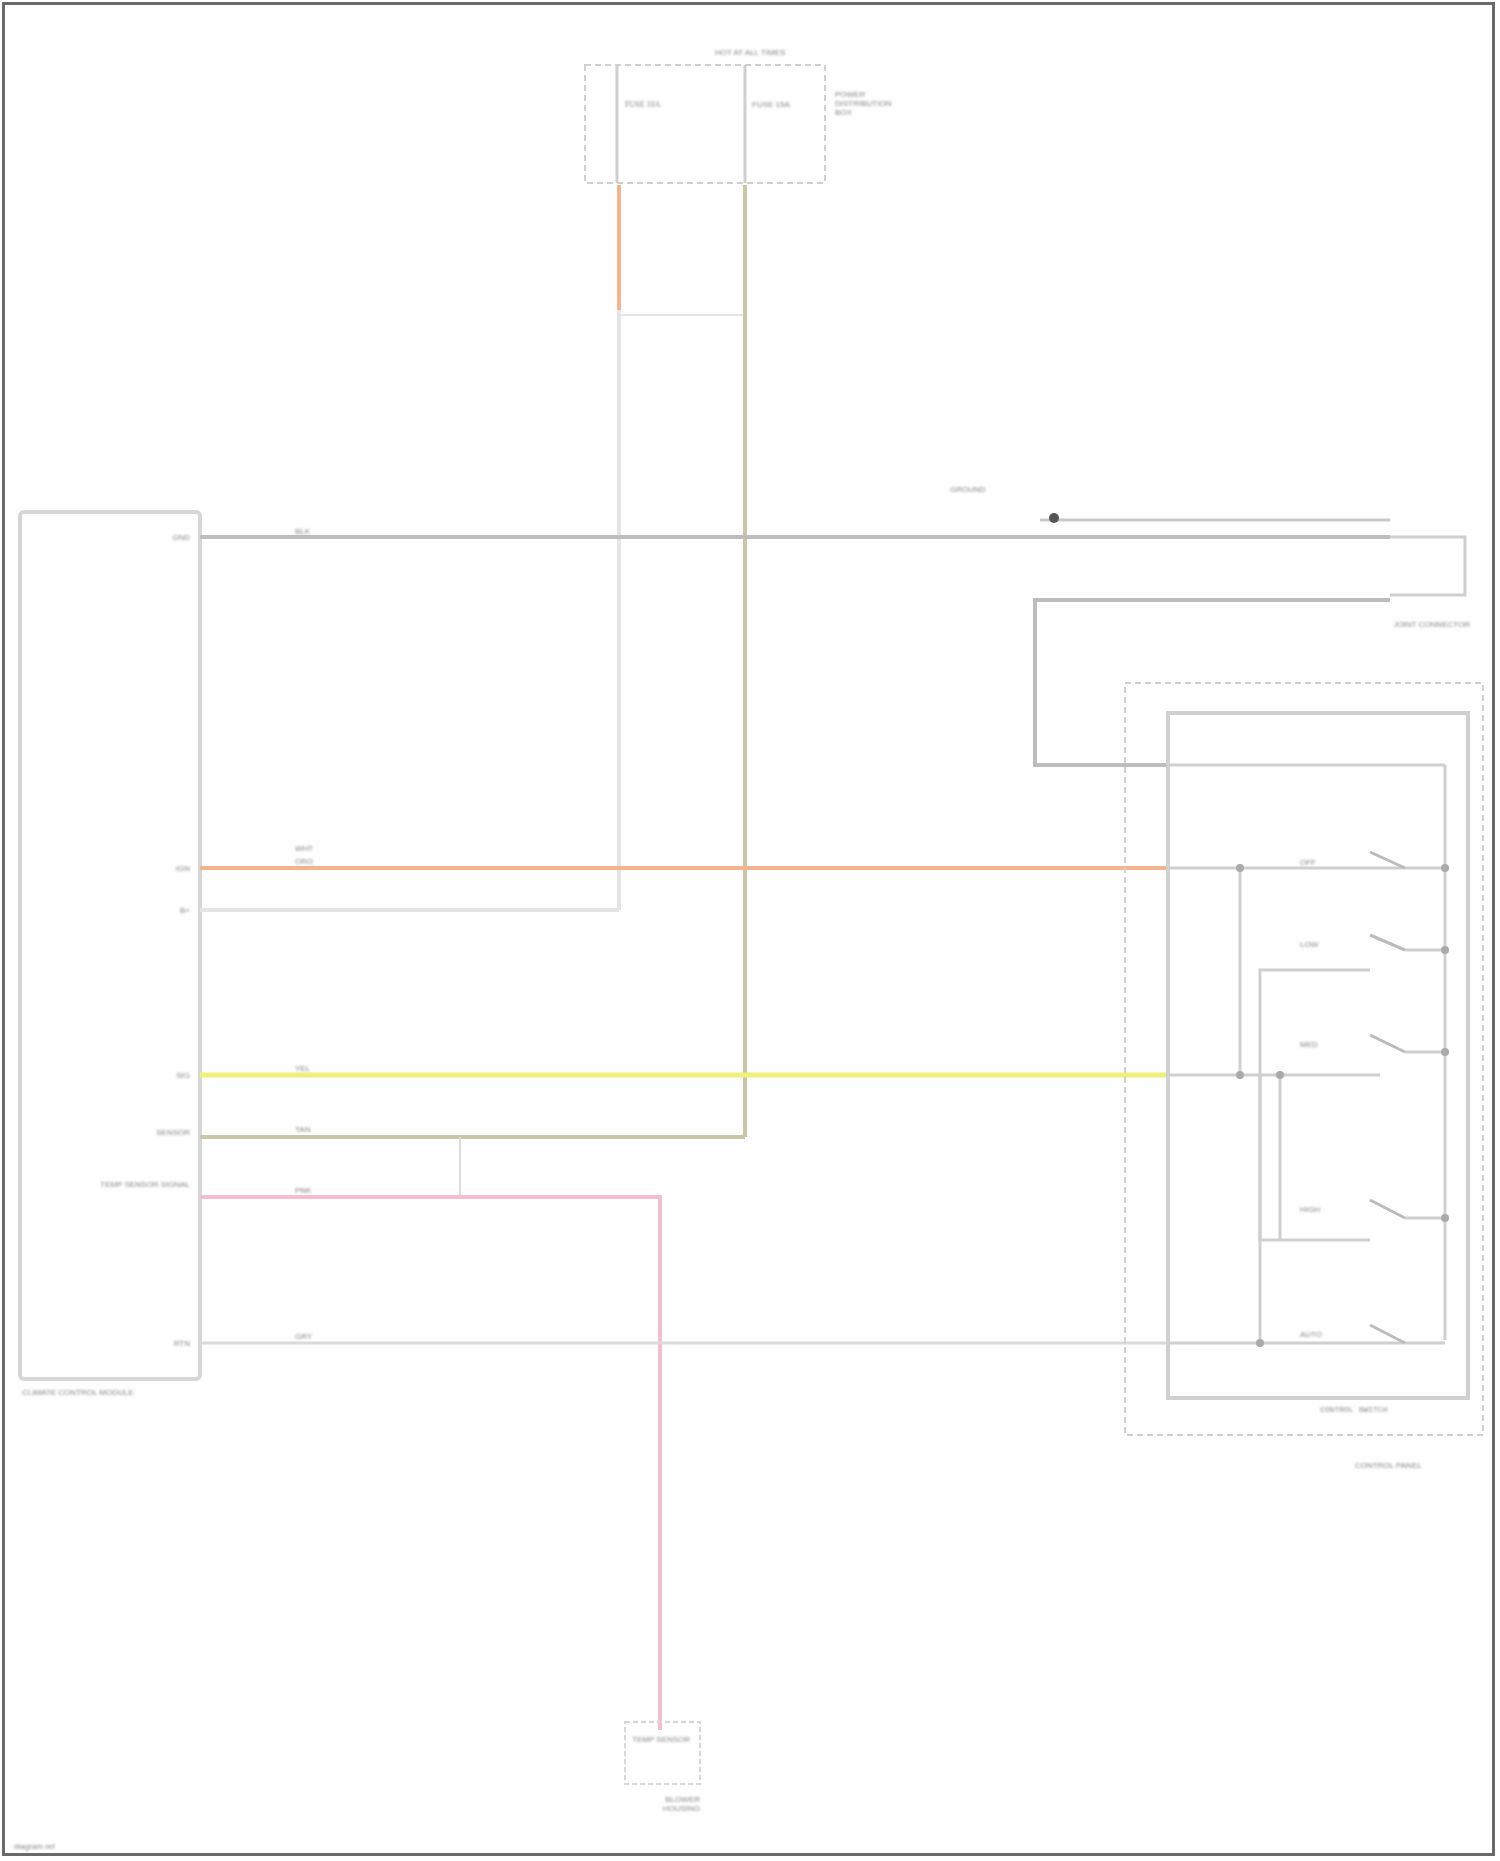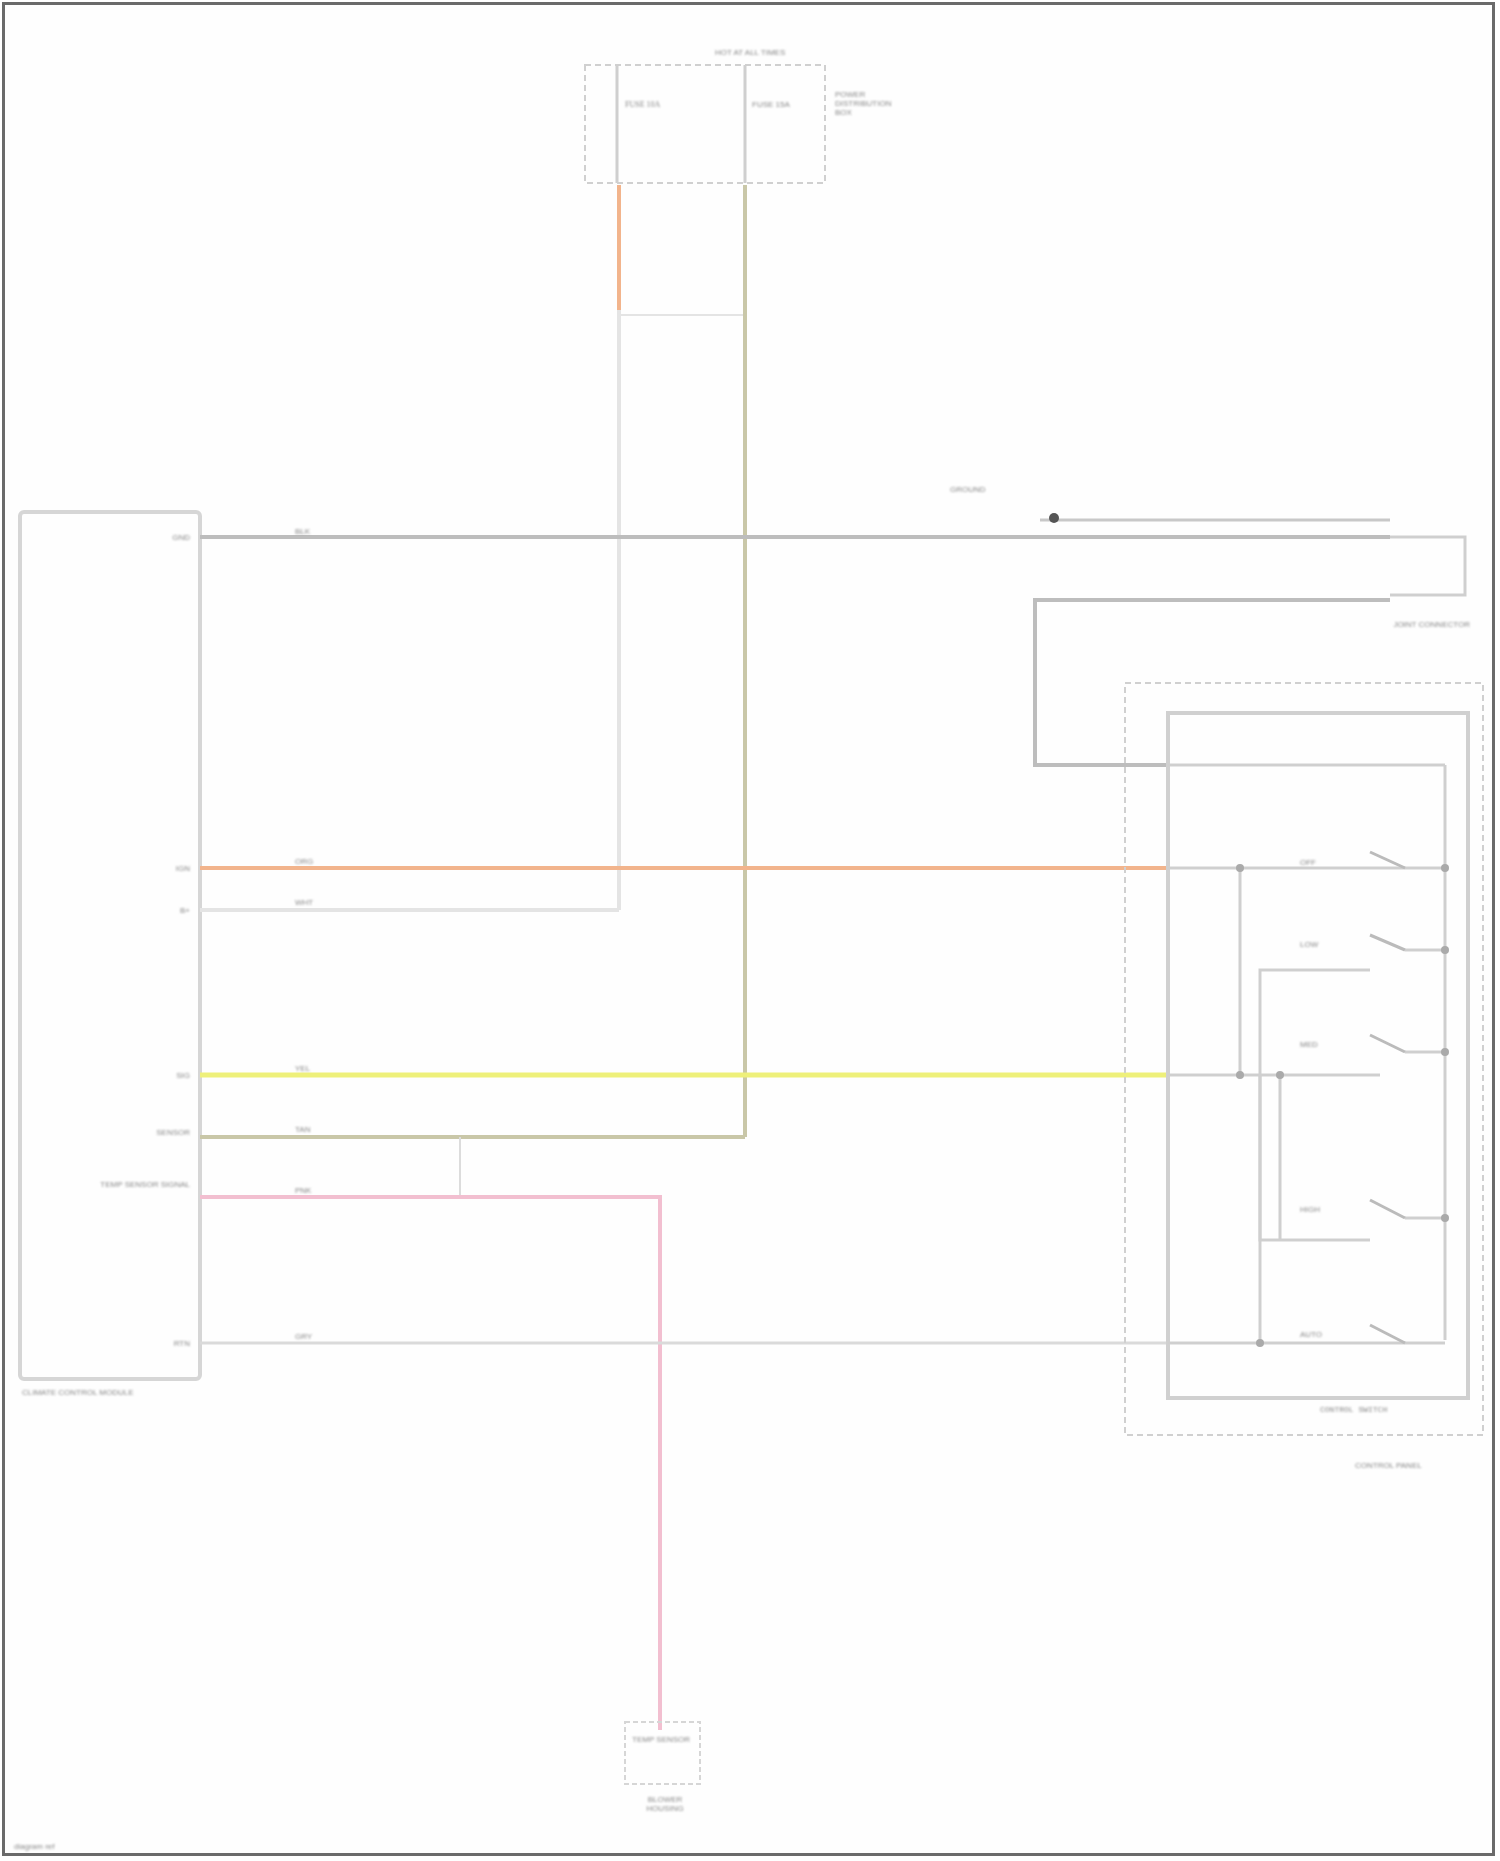--- a/index.html
+++ b/index.html
@@ -88,21 +88,21 @@
 <div class="lbl" style="left:715px;top:48px;">HOT AT ALL TIMES</div>
 <div class="lbl" style="left:835px;top:90px;width:70px;white-space:normal;">POWER DISTRIBUTION BOX</div>
 <div class="lbl" style="left:625px;top:100px;font-family:Liberation Serif, serif;">FUSE 10A</div>
 <div class="lbl" style="left:752px;top:100px;">FUSE 15A</div>
 
 <div class="lbl r" style="left:110px;top:533px;width:80px;">GND</div>
 <div class="lbl" style="left:295px;top:527px;">BLK</div>
 <div class="lbl r" style="left:110px;top:864px;width:80px;">IGN</div>
 <div class="lbl" style="left:295px;top:857px;">ORG</div>
 <div class="lbl r" style="left:110px;top:906px;width:80px;">B+</div>
-<div class="lbl" style="left:295px;top:898px;">WHT</div>
+<div class="lbl" style="left:295px;top:844px;">WHT</div>
 <div class="lbl r" style="left:110px;top:1071px;width:80px;">SIG</div>
 <div class="lbl" style="left:295px;top:1064px;">YEL</div>
 <div class="lbl r" style="left:110px;top:1128px;width:80px;">SENSOR</div>
 <div class="lbl" style="left:295px;top:1125px;">TAN</div>
 <div class="lbl r" style="left:100px;top:1180px;width:90px;white-space:normal;">TEMP SENSOR SIGNAL</div>
 <div class="lbl" style="left:295px;top:1186px;">PNK</div>
 <div class="lbl r" style="left:110px;top:1339px;width:80px;">RTN</div>
 <div class="lbl" style="left:295px;top:1332px;">GRY</div>
 <div class="lbl" style="left:22px;top:1388px;width:160px;white-space:normal;">CLIMATE CONTROL MODULE</div>
 
@@ -111,15 +111,15 @@
 
 <div class="lbl" style="left:1320px;top:1405px;font-family:Liberation Mono, monospace;">CONTROL SWITCH</div>
 <div class="lbl" style="left:1355px;top:1445px;margin-top:16px;">CONTROL PANEL</div>
 <div class="lbl" style="left:1300px;top:858px;">OFF</div>
 <div class="lbl" style="left:1300px;top:940px;">LOW</div>
 <div class="lbl" style="left:1300px;top:1040px;">MED</div>
 <div class="lbl" style="left:1300px;top:1205px;">HIGH</div>
 <div class="lbl" style="left:1300px;top:1330px;">AUTO</div>
 
 <div class="lbl" style="left:632px;top:1735px;">TEMP SENSOR</div>
-<div class="lbl" style="left:630px;top:1795px;width:70px;white-space:normal;text-align:center;">BLOWER HOUSING</div>
+<div class="lbl" style="left:630px;top:1795px;width:70px;white-space:normal;text-align:right;">BLOWER HOUSING</div>
 
 <div class="lbl" style="left:14px;top:1842px;">diagram ref</div>
 
 </body></html>

